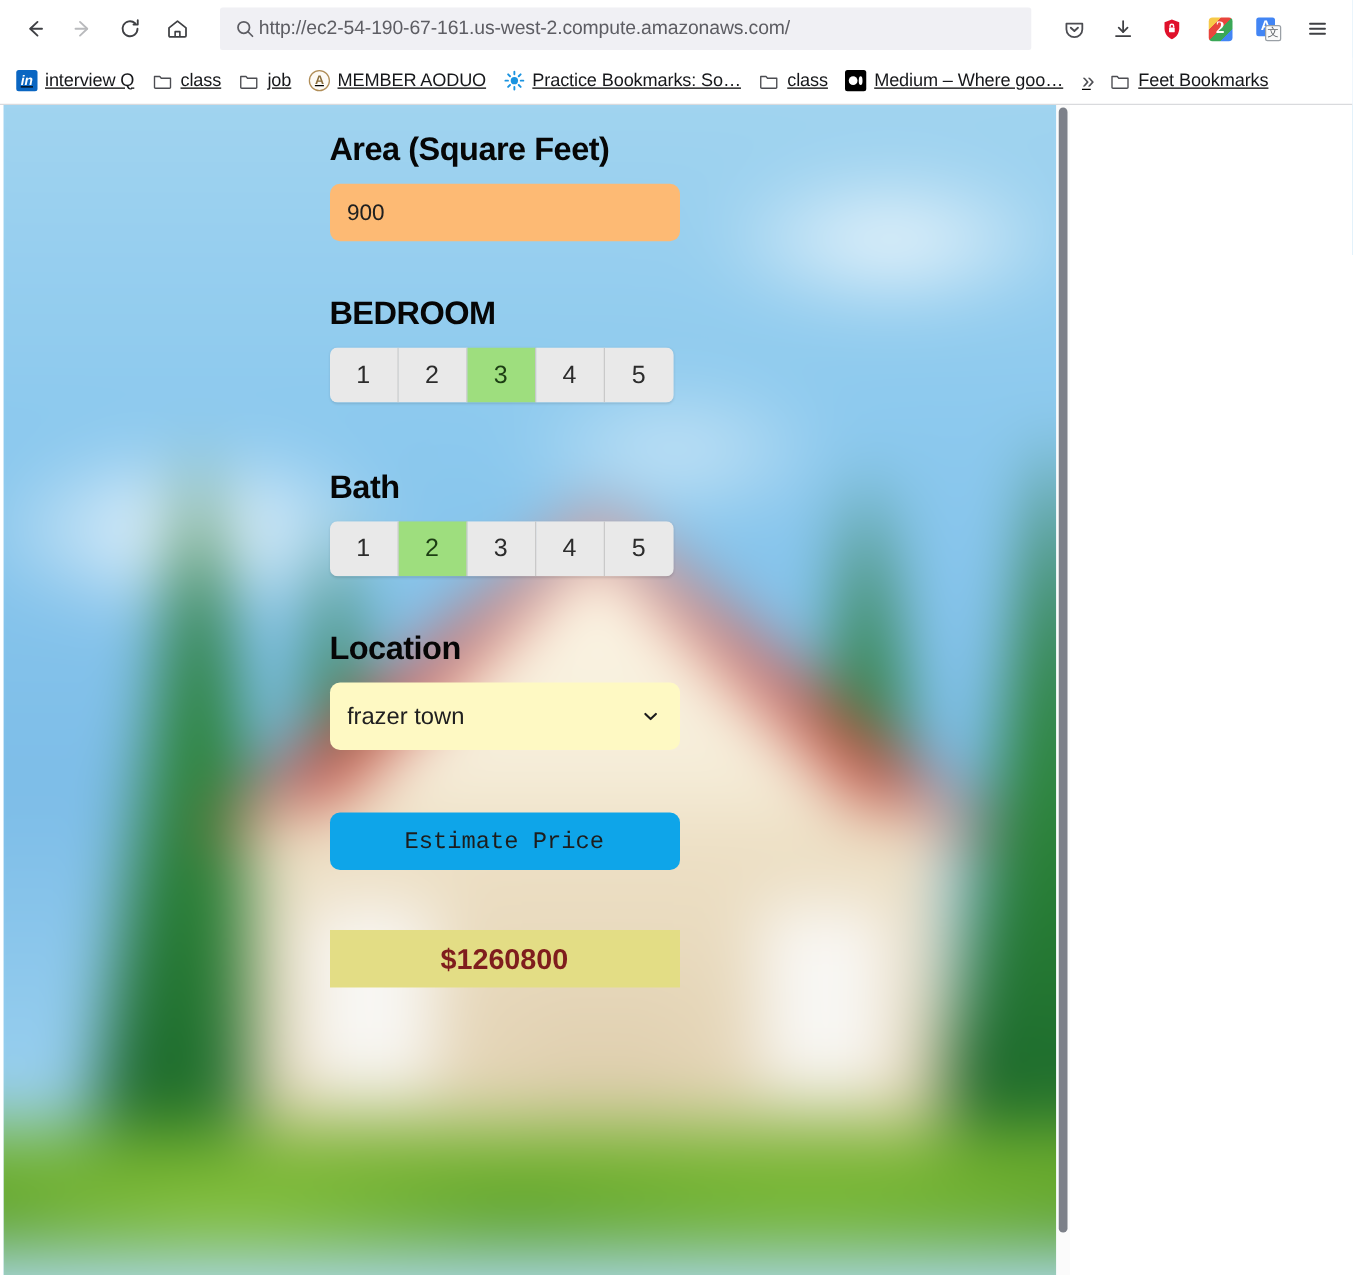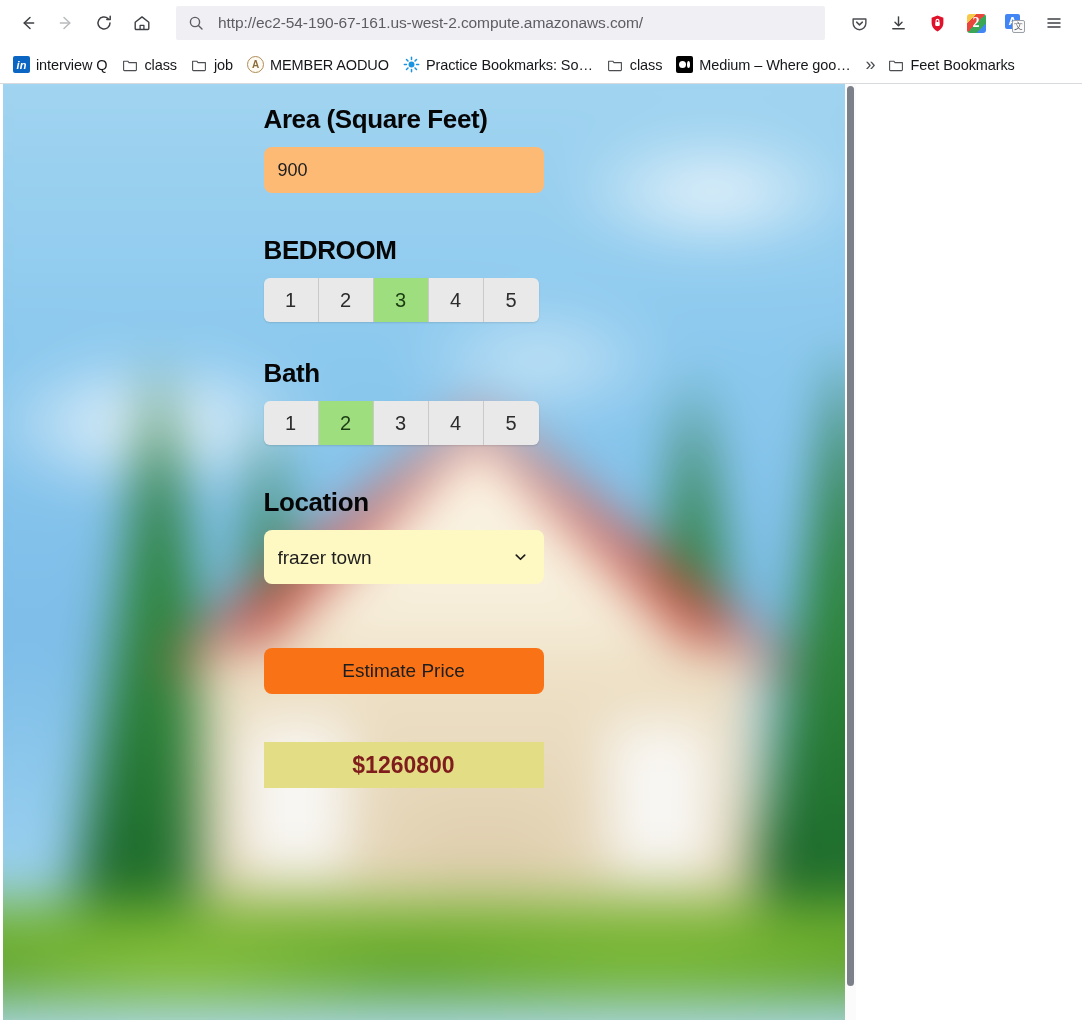--- a/index.html
+++ b/index.html
@@ -41,21 +41,21 @@
 
   .url-bar {
     flex: 1;
     height: 34px;
     margin: 0 14px 0 14px;
     background: #f0f0f4;
     border-radius: 2px;
     display: flex;
     align-items: center;
     padding: 0 12px;
-    gap: 14px;
+    gap: 3px;
     min-width: 0;
   }
   .url-text {
     font-size: 15.5px;
     color: #5d5d63;
     white-space: nowrap;
     overflow: hidden;
     text-overflow: ellipsis;
     letter-spacing: -0.1px;
   }
@@ -107,20 +107,21 @@
 
   
   .bookmarks-bar {
     height: 38px;
     display: flex;
     align-items: center;
     padding: 0 6px;
     gap: 0px;
     border-bottom: 1px solid #d9dadd;
     background: #ffffff;
+    text-decoration: underline;
   }
   .bm {
     display: flex;
     align-items: center;
     gap: 6px;
     padding: 4px 7px;
     border-radius: 4px;
     white-space: nowrap;
   }
   .bm-label {
@@ -256,21 +257,21 @@
   }
 
   .field-label {
     font-size: 26px;
     font-weight: bold;
     color: #060606;
     letter-spacing: -0.4px;
     margin-bottom: 12px;
   }
   .field-label.bedroom { margin-top: 42px; }
-  .field-label.bath { margin-top: 36px; }
+  .field-label.bath { margin-top: 52px; }
   .field-label.location { margin-top: 42px; }
 
   .text-input {
     width: 280px;
     height: 46px;
     background: #fdba74;
     border: none;
     border-radius: 8px;
     font-size: 18px;
     color: #202020;
@@ -328,27 +329,27 @@
     position: absolute;
     right: 16px; top: 50%;
     transform: translateY(-50%);
     pointer-events: none;
     display: flex;
   }
 
   .estimate-btn {
     width: 280px;
     height: 46px;
-    margin-top: 64px;
-    background: #f97316;
+    margin-top: 50px;
+    background: #0ea5e9;
     border: none;
     border-radius: 8px;
     font-size: 19px;
     color: #1d1d1d;
-    font-family: Liberation Sans, sans-serif;
+    font-family: Liberation Mono, monospace;
     cursor: default;
     display: flex;
     align-items: center;
     justify-content: center;
   }
 
   .price-box {
     width: 280px;
     height: 46px;
     margin-top: 48px;

